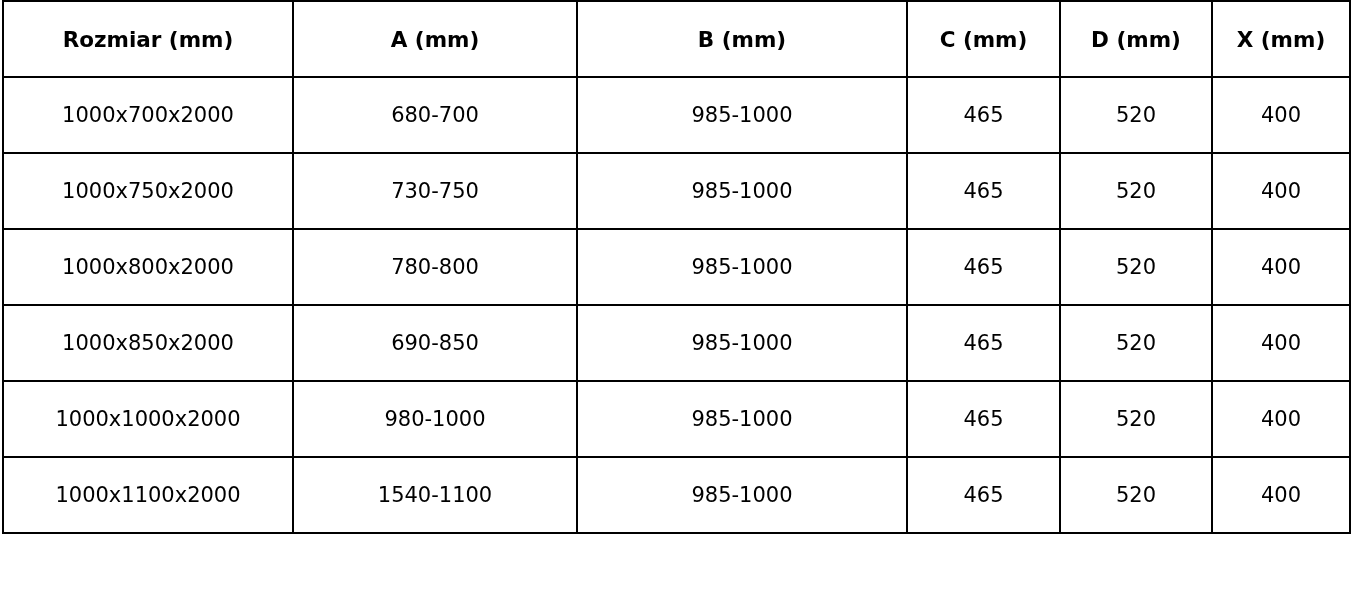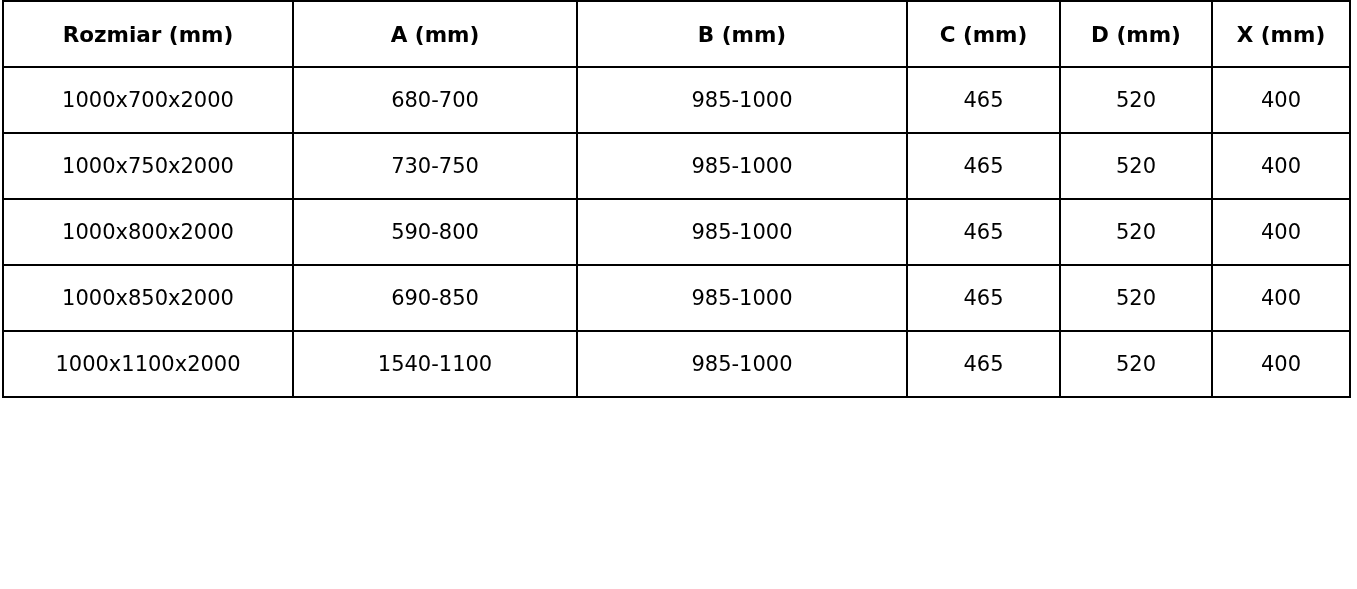--- a/index.html
+++ b/index.html
@@ -23,21 +23,21 @@
     border-collapse: collapse;
     width: 1327px;
     margin-left: 2px;
     table-layout: fixed;
   }
   table.size-table td,
   table.size-table th {
     border: 2px solid #000000;
     text-align: center;
     vertical-align: middle;
-    height: 66px;
+    height: 76px;
     font-size: 21px;
     padding: 0 4px;
     box-sizing: border-box;
   }
   table.size-table th {
     font-weight: bold;
     font-size: 21.5px;
   }
   
   col.c0 { width: 290px; }
@@ -83,29 +83,37 @@
       <tr>
         <td>1000x750x2000</td>
         <td>730-750</td>
         <td>985-1000</td>
         <td>465</td>
         <td>520</td>
         <td>400</td>
       </tr>
       <tr>
         <td>1000x800x2000</td>
-        <td>590-800</td>
+        <td>780-800</td>
         <td>985-1000</td>
         <td>465</td>
         <td>520</td>
         <td>400</td>
       </tr>
       <tr>
         <td>1000x850x2000</td>
         <td>690-850</td>
+        <td>985-1000</td>
+        <td>465</td>
+        <td>520</td>
+        <td>400</td>
+      </tr>
+      <tr>
+        <td>1000x1000x2000</td>
+        <td>980-1000</td>
         <td>985-1000</td>
         <td>465</td>
         <td>520</td>
         <td>400</td>
       </tr>
       <tr>
         <td>1000x1100x2000</td>
         <td>1540-1100</td>
         <td>985-1000</td>
         <td>465</td>

